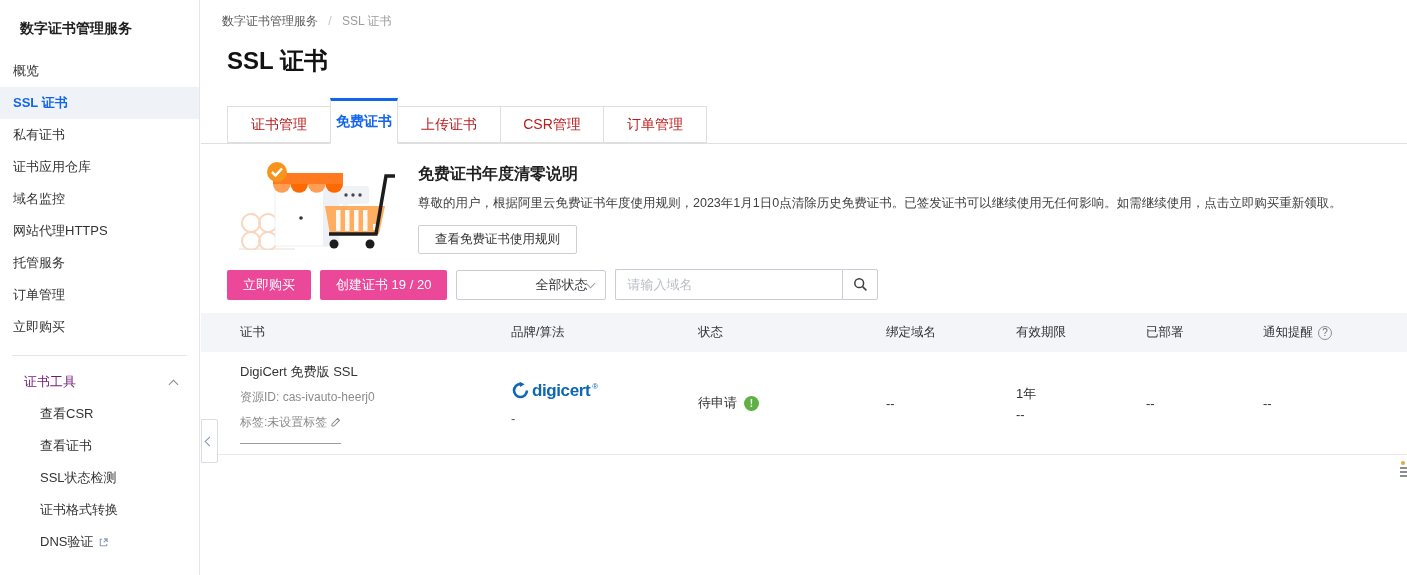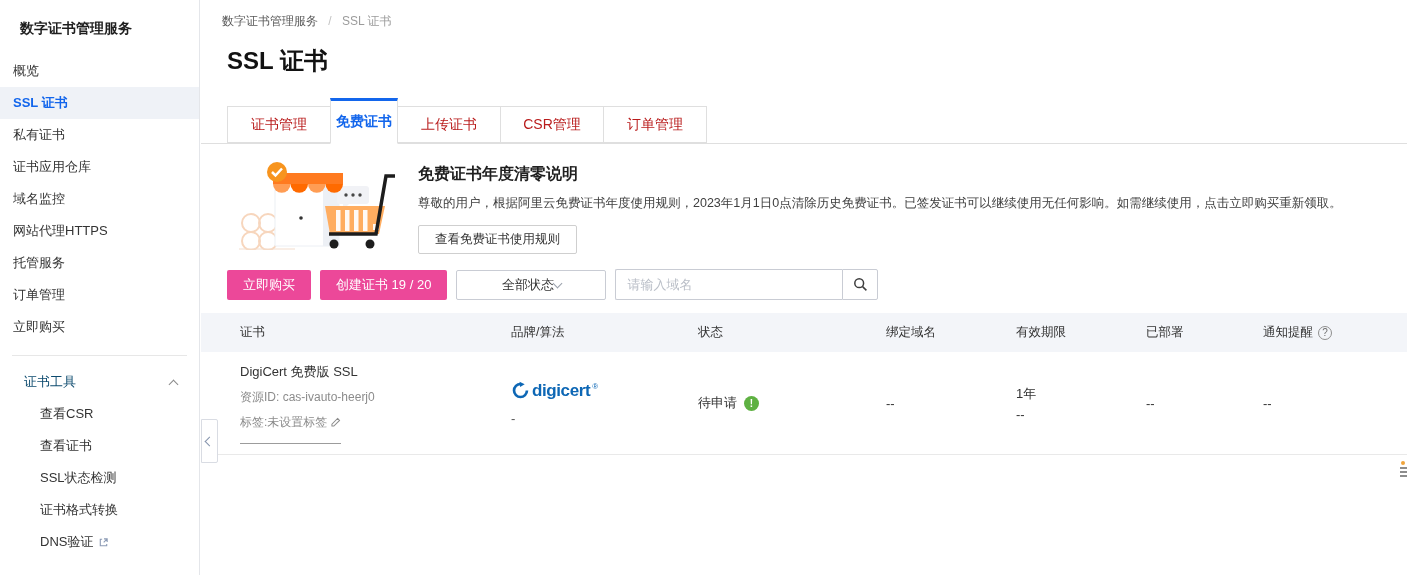--- a/index.html
+++ b/index.html
@@ -15,21 +15,21 @@
     background:#fff; border-right:1px solid #e4e6ea;
   }
   .sidebar-title { padding:20px 0 17px 20px; font-size:14px; font-weight:bold; color:#1f1f1f; }
   .nav-item {
     height:32px; line-height:32px; padding-left:13px; font-size:13px;
     color:#333; cursor:pointer; white-space:nowrap;
   }
   .nav-item.active { background:#eff2f7; color:#1366ec; font-weight:bold; }
   .side-divider { border:none; border-top:1px solid #e7e7e7; margin:12px 12px 10px 12px; }
   .section-head {
-    height:32px; line-height:32px; padding:0 22px 0 24px; font-size:13px; color:#0c4a6e;
+    height:32px; line-height:32px; padding:0 22px 0 24px; font-size:13px; color:#701a75;
     display:flex; justify-content:space-between; align-items:center; cursor:pointer;
   }
   .sub-item { height:32px; line-height:32px; padding-left:40px; font-size:13px; color:#333; cursor:pointer; display:flex; align-items:center; gap:5px;}
   .chev { display:inline-block; width:7px; height:7px; border-right:1.5px solid #8a8a8a; border-bottom:1.5px solid #8a8a8a; }
   .chev-up { transform:rotate(-135deg); margin-top:4px; }
   .chev-left { transform:rotate(135deg); border-color:#8493ac; }
   .collapse-handle {
     position:absolute; left:201px; top:419px; width:17px; height:44px;
     background:#fff; border:1px solid #d9dce3; border-radius:0 2px 2px 0;
     display:flex; align-items:center; justify-content:center; cursor:pointer; z-index:5;
@@ -63,21 +63,21 @@
     border:1px solid #cfcfcf; border-radius:2px; background:#fff; font-size:12.5px; color:#333; cursor:pointer;
   }
   
   .toolbar { margin:15px 0 0 26px; display:flex; align-items:center; }
   .btn-primary {
     height:30px; padding:0 16px; background:#ec4899; color:#fff; border:none; border-radius:2px;
     font-size:13px; margin-right:9px; cursor:pointer; font-family:inherit;
   }
   .select {
     width:150px; height:30px; border:1px solid #c9ccd4; border-radius:2px; background:#fff;
-    display:flex; align-items:center; justify-content:center; padding:0 11px;
+    display:flex; align-items:center; justify-content:flex-end; padding:0 11px;
     font-size:13px; color:#333; margin-right:9px; cursor:pointer;
   }
   .select .chev { border-color:#9aa0ab; margin-top:-3px; transform:rotate(45deg); }
   .search-wrap { display:flex; height:31px; }
   .search-input {
     width:227px; height:31px; border:1px solid #c9ccd4; border-right:none; border-radius:2px 0 0 2px;
     padding:0 11px; font-size:13px; color:#333; outline:none; font-family:inherit;
   }
   .search-input::placeholder { color:#b9bec7; }
   .search-btn {

